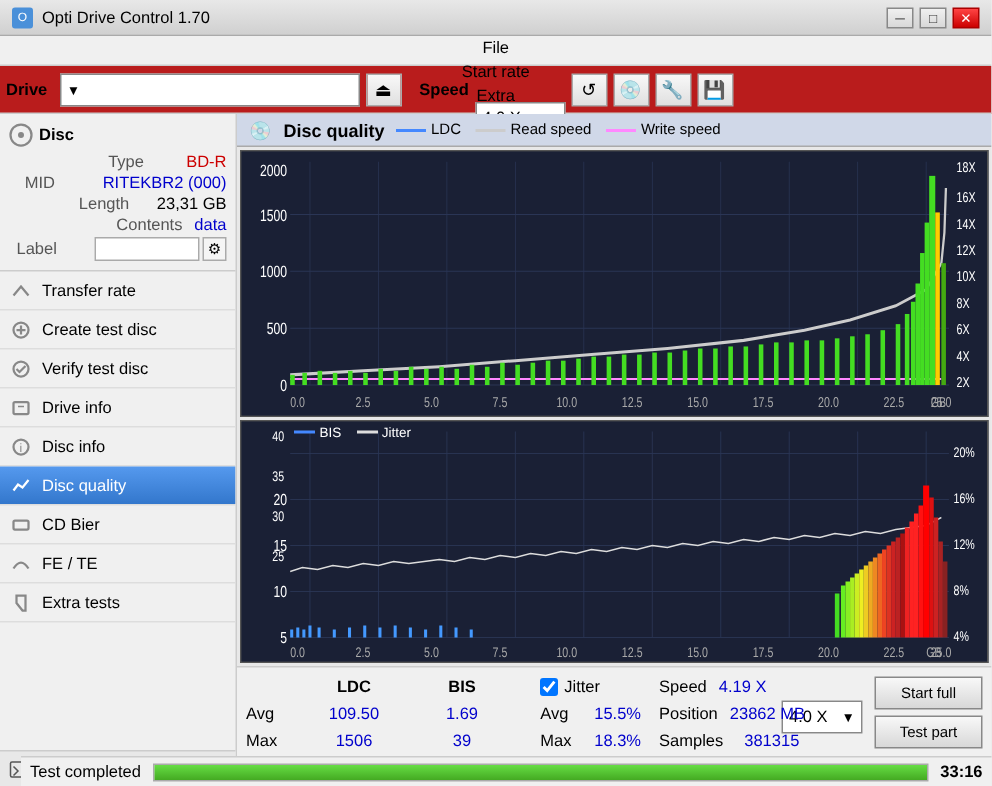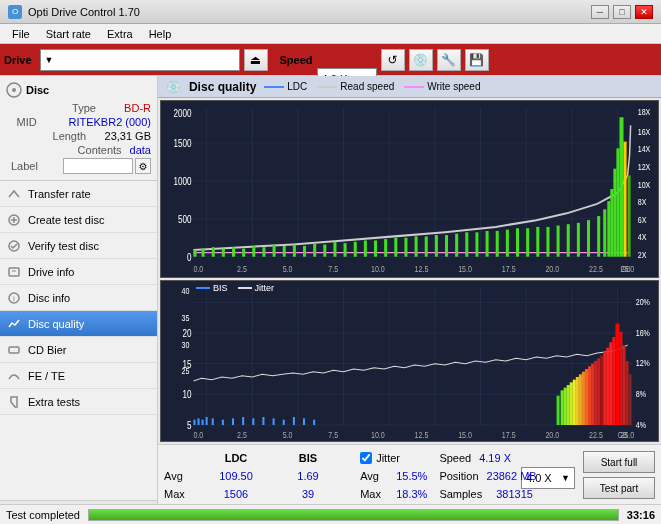--- a/index.html
+++ b/index.html
@@ -62,20 +62,21 @@
     .win-btn.close { background: linear-gradient(to bottom, #f44, #c00); color: white; border-color: #a00; }
 
     
     .menu-bar {
       background: #f0f0f0;
       height: 20px;
       display: flex;
       align-items: center;
       padding: 0 4px;
       border-bottom: 1px solid #ccc;
+      flex-direction: column;
     }
     .menu-item {
       padding: 2px 8px;
       font-size: 11px;
       color: #000;
       cursor: pointer;
     }
 
     
     .toolbar {
@@ -234,21 +235,21 @@
       font-size: 11px;
       color: #000;
       border-top: 1px solid #ccc;
       background: #e8e8e8;
     }
 
     
     .bottom-bar {
       position: absolute;
       bottom: 0;
-      left: 0;
+      left: 14px;
       right: 0;
       height: 20px;
       background: #f0f0f0;
       border-top: 1px solid #ccc;
       display: flex;
       align-items: center;
       padding: 0 6px;
       gap: 8px;
     }
     .status-text { font-size: 11px; }

